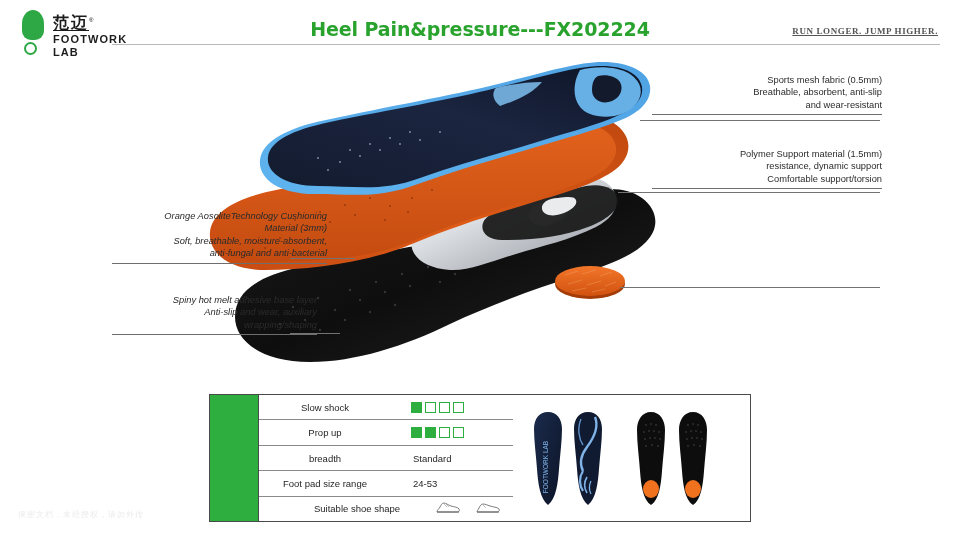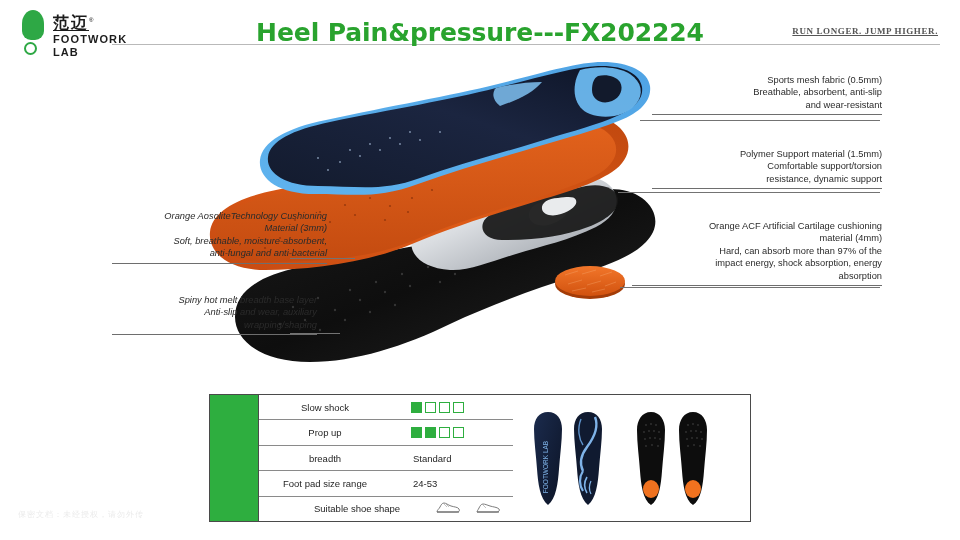--- a/index.html
+++ b/index.html
@@ -35,21 +35,21 @@
   .logo-en1, .logo-en2 {
     font-size: 11px; font-weight: bold; color: #1c1c1c;
     letter-spacing: 1.1px; line-height: 12px; margin-top: 1px;
   }
   .header-rule {
     position: absolute; left: 112px; top: 44px; width: 828px; height: 1px;
     background: #b9b9b9;
   }
   .title {
     position: absolute; left: 0; top: 18px; width: 960px; text-align: center;
-    font-size: 25px; font-weight: bold; color: #29a32e;
+    font-size: 19px; font-weight: bold; color: #29a32e;
     font-family: "DejaVu Sans", sans-serif; letter-spacing: -0.1px;
   }
   .tagline {
     position: absolute; right: 22px; top: 26px;
     font-size: 9px; color: #555; letter-spacing: 0.6px;
     font-family: "Liberation Serif", serif; font-weight: bold; text-decoration: underline;
   }
 
   
   .anno { position: absolute; font-size: 9.3px; color: #2b2b2b; line-height: 12.4px; }
@@ -294,44 +294,36 @@
 
   <div class="anno right" id="anno-mesh">
     <span class="ln">Sports mesh fabric (0.5mm)</span>
     <span class="ln">Breathable, absorbent, anti-slip</span>
     <span class="ln">and wear-resistant</span>
     <span class="rule"></span>
   </div>
 
   <div class="anno right" id="anno-polymer">
     <span class="ln">Polymer Support material (1.5mm)</span>
+    <span class="ln">resistance, dynamic support</span>
     <span class="ln">Comfortable support/torsion</span>
-    <span class="ln">resistance, dynamic support</span>
     <span class="rule"></span>
   </div>
 
-  <div class="anno right" id="anno-acf">
-    <span class="ln">Orange ACF Artificial Cartilage cushioning</span>
-    <span class="ln">material (4mm)</span>
-    <span class="ln">Hard, can absorb more than 97% of the</span>
-    <span class="ln">impact energy, shock absorption, energy</span>
-    <span class="ln">absorption</span>
-    <span class="rule"></span>
-  </div>
 
   <div class="anno left" id="anno-aosolite">
     <span class="ln">Orange AosoliteTechnology Cushioning</span>
     <span class="ln">Material (3mm)</span>
     <span class="ln">Soft, breathable, moisture-absorbent,</span>
     <span class="ln">anti-fungal and anti-bacterial</span>
     <span class="rule"></span>
   </div>
 
   <div class="anno left" id="anno-spiny">
-    <span class="ln">Spiny hot melt breadth base layer</span>
+    <span class="ln">Spiny hot melt adhesive base layer</span>
     <span class="ln">Anti-slip and wear, auxiliary</span>
     <span class="ln">wrapping/shaping</span>
     <span class="rule"></span>
   </div>
 
   <div class="spec">
     <div class="spec-green"></div>
     <div class="spec-rows">
 
       <div class="spec-row">

